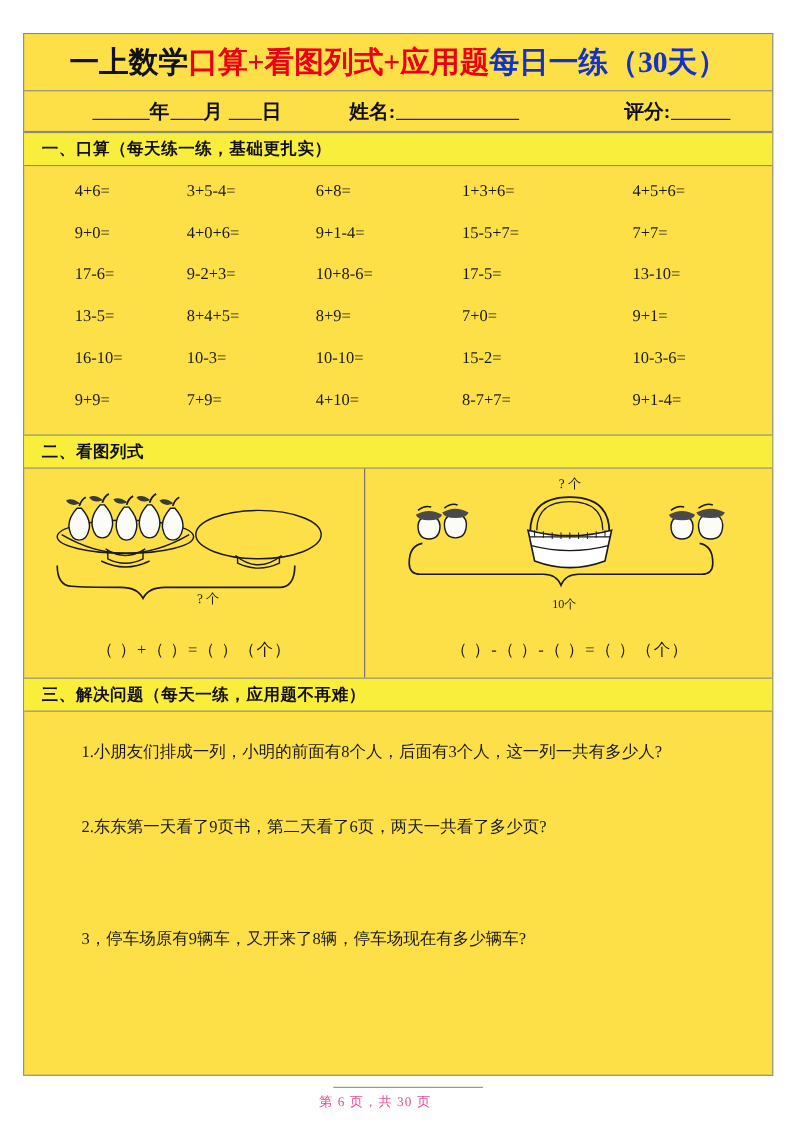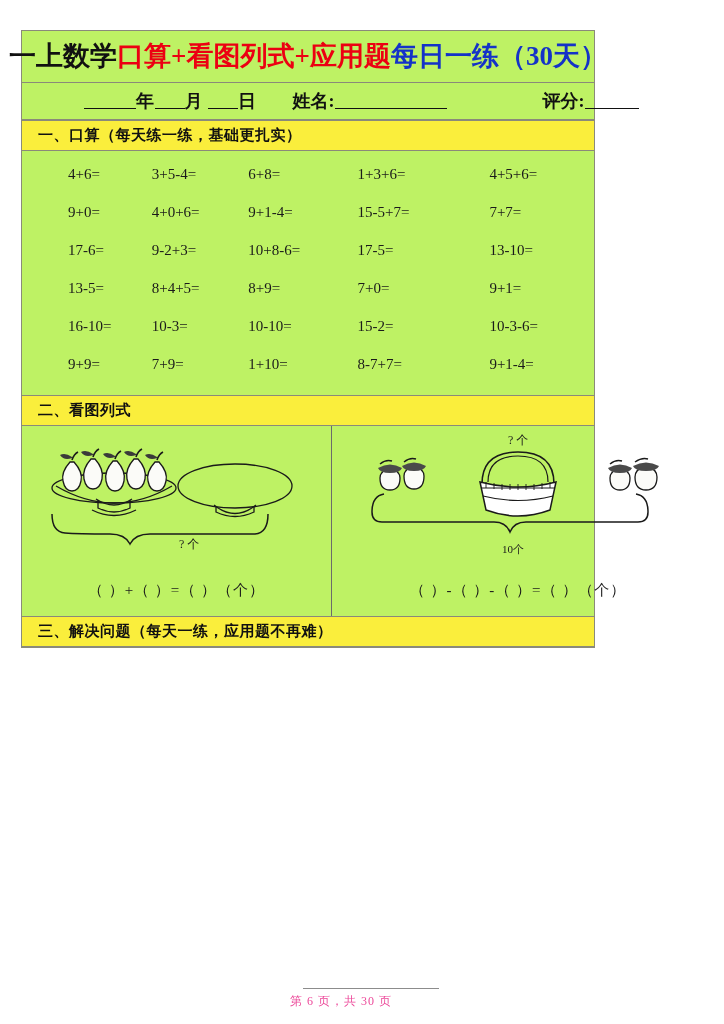--- a/index.html
+++ b/index.html
@@ -13,23 +13,23 @@
     position: relative;
     width: 724px; height: 1024px;
     background: #fff;
     overflow: hidden;
   }
 
   
   .sheet {
     position: absolute;
     left: 21px; top: 30px;
-    width: 574px;
+    width: 682px;
     border: 1px solid #8a8a7a;
-    background: #bef264;
+    background: #fde047;
   }
 
   
   .title-row {
     border-bottom: 1px solid #8a8a7a;
     height: 52px;
     display: flex; align-items: center; justify-content: center;
     padding: 0 6px;
     white-space: nowrap;
   }
@@ -48,21 +48,21 @@
     height: 37px;
     border-bottom: 1px solid #8a8a7a;
     display: flex; align-items: center;
     font-size: 18px;
     font-weight: bold;
     color: #111;
     padding: 0 14px;
     position: relative;
   }
   .info-date { margin-left: 48px; letter-spacing: 0.5px; white-space: nowrap; }
-  .info-name { margin-left: 36px; white-space: nowrap; }
+  .info-name { margin-left: 61px; white-space: nowrap; }
   .info-score{ margin-left: 96px; white-space: nowrap; }
   .ul-wide { display:inline-block; border-bottom:1.4px solid #111; width:52px; height:13px; vertical-align:-2px;}
   .ul-mid  { display:inline-block; border-bottom:1.4px solid #111; width:30px; height:13px; vertical-align:-2px;}
   .ul-name { display:inline-block; border-bottom:1.4px solid #111; width:112px; height:13px; vertical-align:-2px;}
   .ul-score{ display:inline-block; border-bottom:1.4px solid #111; width:54px; height:13px; vertical-align:-2px;}
 
   
   .band {
     background: #faee3c;
     border-top: 1px solid #8a8a7a;
@@ -213,21 +213,21 @@
       <div class="calc-row">
         <span class="calc-cell c0">16-10=</span>
         <span class="calc-cell c1">10-3=</span>
         <span class="calc-cell c2">10-10=</span>
         <span class="calc-cell c3">15-2=</span>
         <span class="calc-cell c4">10-3-6=</span>
       </div>
       <div class="calc-row">
         <span class="calc-cell c0">9+9=</span>
         <span class="calc-cell c1">7+9=</span>
-        <span class="calc-cell c2">1+10=</span>
+        <span class="calc-cell c2">4+10=</span>
         <span class="calc-cell c3">8-7+7=</span>
         <span class="calc-cell c4">9+1-4=</span>
       </div>
     </div>
 
     <div class="band">二、看图列式</div>
 
     <div class="pics">
 
       <div class="pic-cell left">
@@ -332,19 +332,24 @@
           <div class="qmark" style="left:176px; top:6px;">? 个</div>
           <div class="qmark" style="left:170px; top:116px; font-size:11px;">10个</div>
         </div>
         <div class="pic-answer">（   ）-（   ）-（   ）=（      ）（个）</div>
       </div>
 
     </div>
 
     <div class="band">三、解决问题（每天一练，应用题不再难）</div>
 
+    <div class="words">
+      <div class="wp p1">1.小朋友们排成一列，小明的前面有8个人，后面有3个人，这一列一共有多少人?</div>
+      <div class="wp p2">2.东东第一天看了9页书，第二天看了6页，两天一共看了多少页?</div>
+      <div class="wp p3">3，停车场原有9辆车，又开来了8辆，停车场现在有多少辆车?</div>
+    </div>
 
   </div>
 
   <div class="footer-rule"></div>
   <div class="footer">第 6 页，共 30 页</div>
 
 </div>
 
 </body></html>

